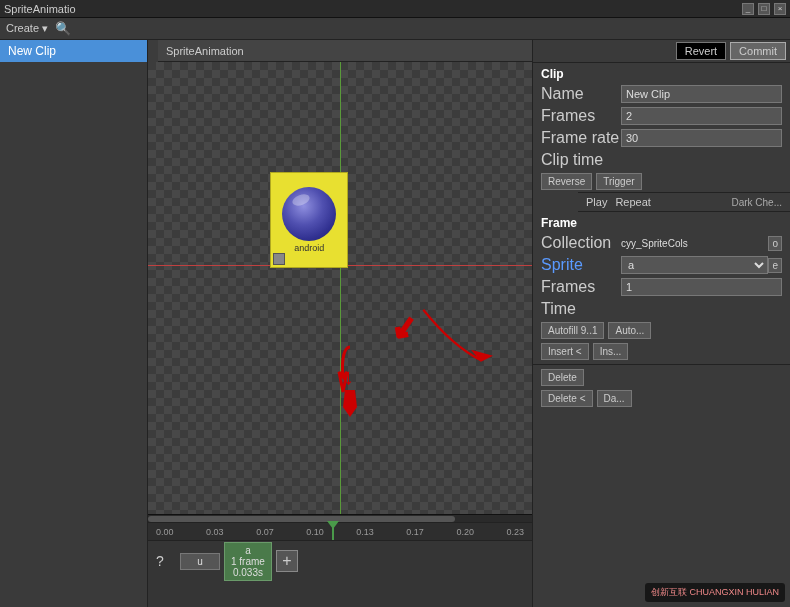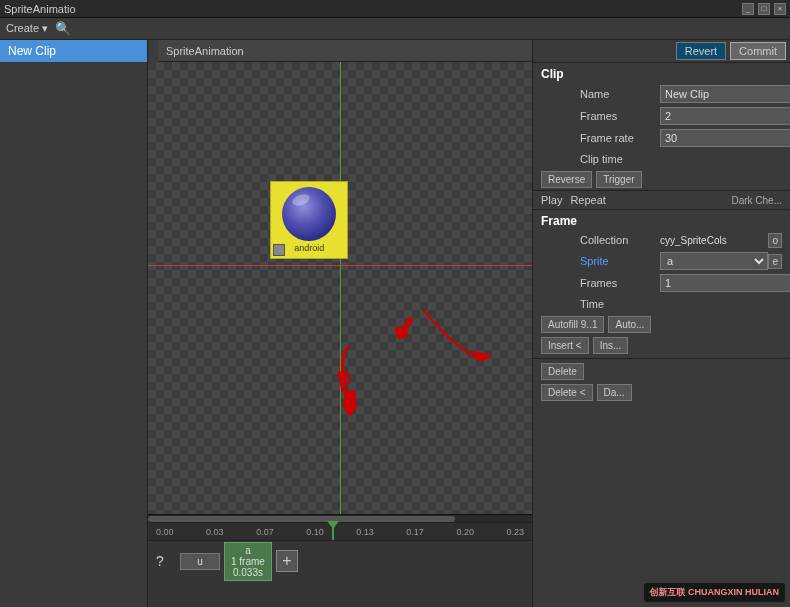--- a/index.html
+++ b/index.html
@@ -129,21 +129,21 @@
 
     
     .sprite-container {
       position: absolute;
       top: 35%;
       left: 42%;
       transform: translate(-50%, -50%);
     }
     .sprite-box {
       width: 78px;
-      height: 78px;
+      height: 96px;
       background: #e8e030;
       border: 1px solid #b0a820;
       display: flex;
       flex-direction: column;
       align-items: center;
       justify-content: center;
       position: relative;
     }
     .sprite-img {
       width: 54px;
@@ -272,21 +272,21 @@
       display: flex;
       align-items: center;
       justify-content: flex-end;
       padding: 2px 4px;
       gap: 4px;
       border-bottom: 1px solid #222;
       background: #3a3a3a;
     }
     .rp-btn {
       padding: 2px 8px;
-      background: #0c4a6e;
+      background: #000000;
       border: 1px solid #777;
       color: #ccc;
       font-size: 11px;
       cursor: pointer;
     }
     .rp-btn.highlight {
       background: #666;
       border-color: #aaa;
     }
 
@@ -299,23 +299,22 @@
     }
     .field-row {
       display: flex;
       align-items: center;
       padding: 2px 8px;
       min-height: 20px;
     }
     .field-label {
       width: 80px;
       color: #ccc;
-      font-size: 11px;
+      font-size: 16px;
       flex-shrink: 0;
-      margin-left: 39px;
     }
     .field-value {
       flex: 1;
       color: #ddd;
       font-size: 11px;
     }
     .field-input {
       flex: 1;
       background: #555;
       border: 1px solid #777;
@@ -352,20 +351,21 @@
 
     
     .playback-row {
       display: flex;
       align-items: center;
       padding: 3px 8px;
       gap: 8px;
       border-top: 1px solid #222;
       border-bottom: 1px solid #222;
       background: #3a3a3a;
+      margin-left: 45px;
     }
     .playback-btn {
       color: #ccc;
       font-size: 11px;
       cursor: pointer;
       background: none;
       border: none;
       padding: 0;
     }
     .dark-check {
@@ -387,21 +387,21 @@
     
     .watermark {
       position: absolute;
       bottom: 5px;
       right: 5px;
       background: rgba(0,0,0,0.6);
       padding: 3px 6px;
       border-radius: 3px;
       color: #e88;
       font-size: 9px;
-      font-weight: bold;
+      font-weight: normal;
     }
 
     
     .annotation-svg {
       position: absolute;
       top: 0; left: 0;
       width: 100%; height: 100%;
       pointer-events: none;
       z-index: 20;
     }

